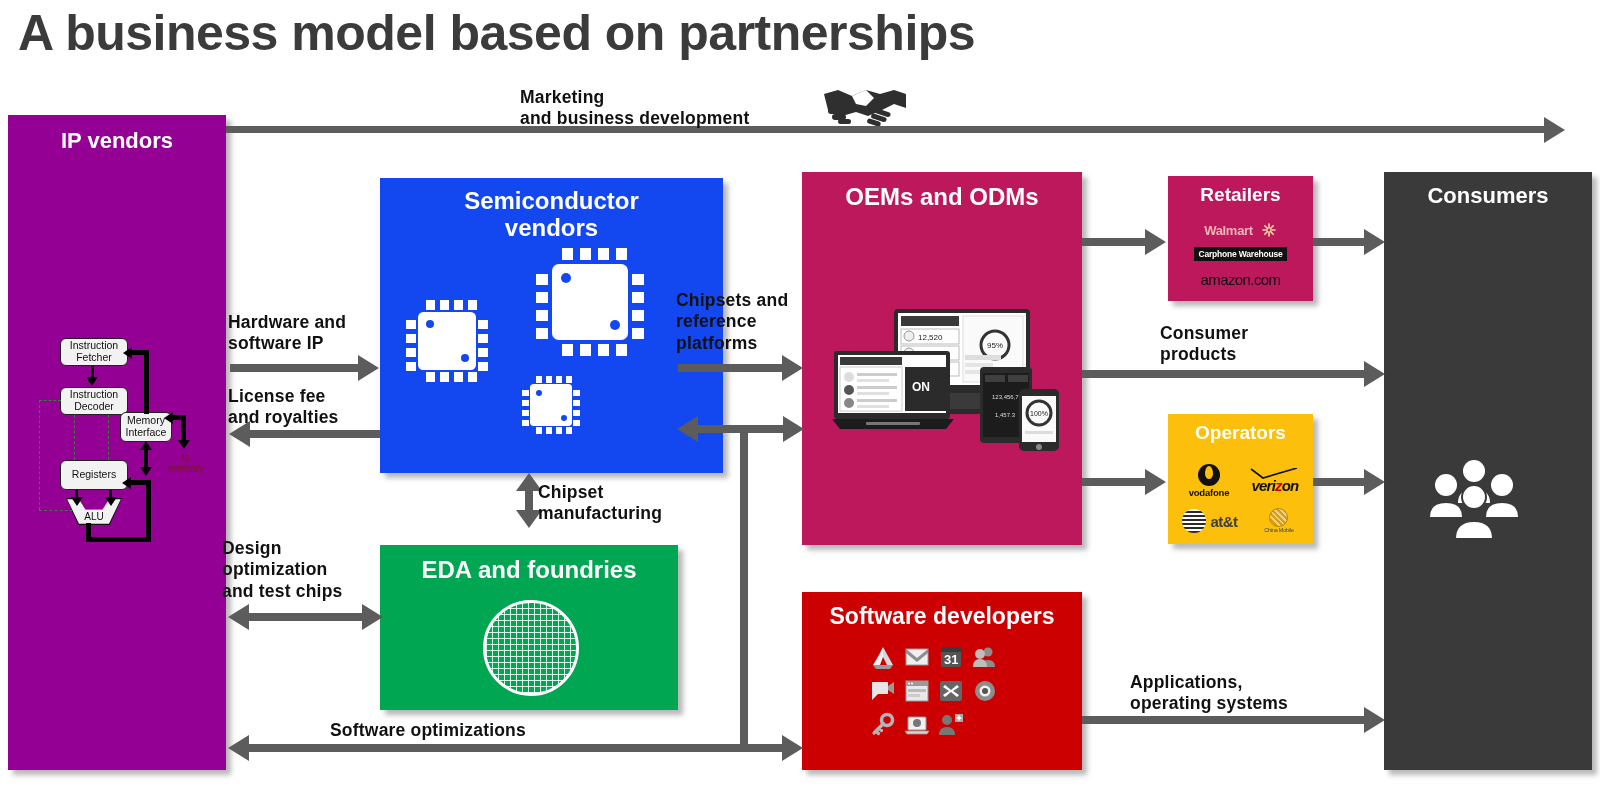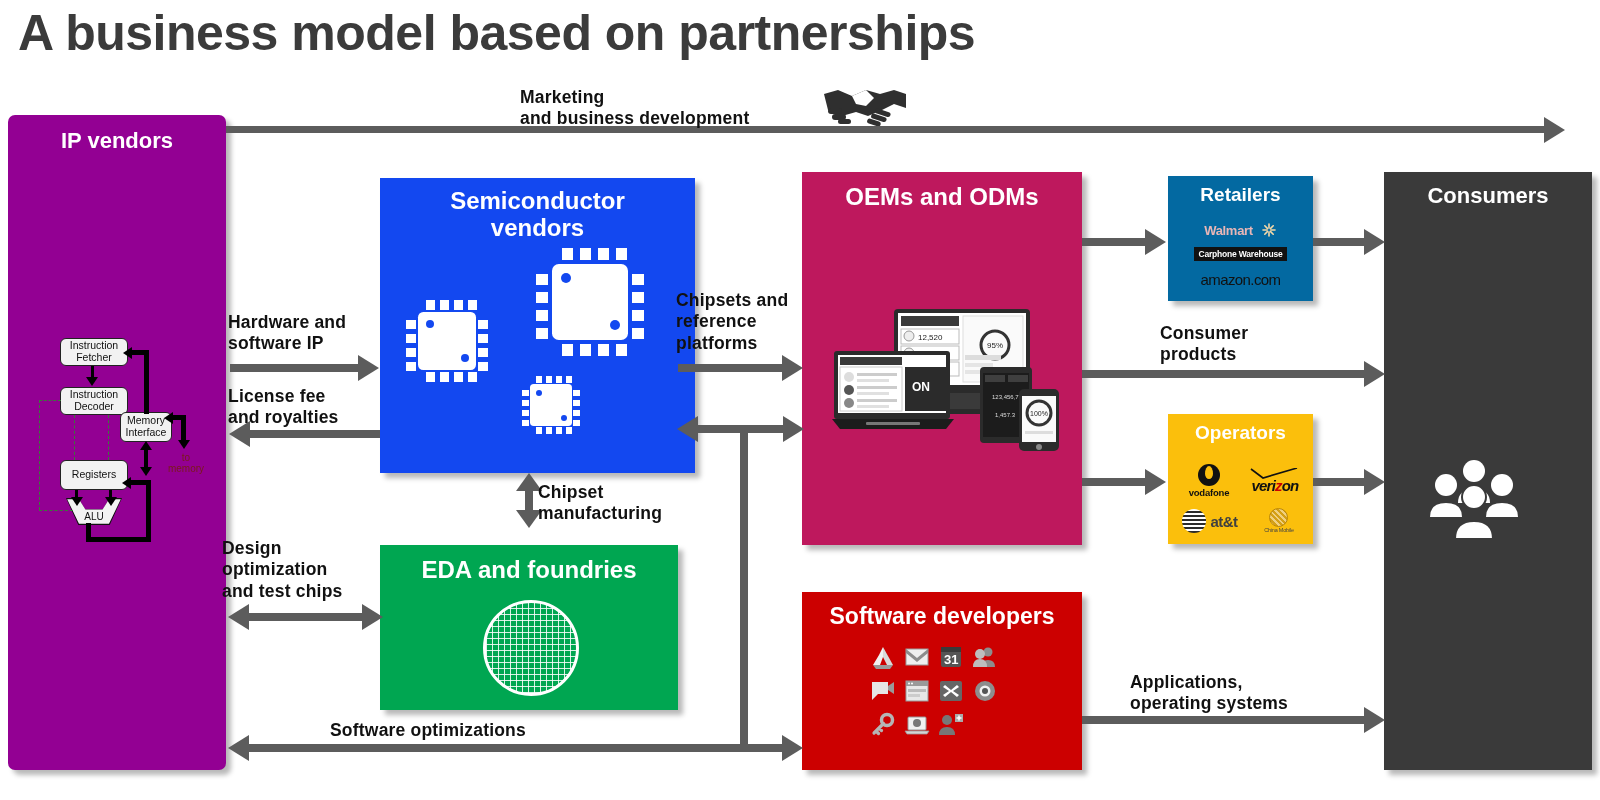--- a/index.html
+++ b/index.html
@@ -22,26 +22,26 @@
     position: absolute;
     box-shadow: 5px 5px 5px rgba(0,0,0,0.28);
   }
   .box-title {
     position: absolute; left: 0; right: 0; top: 10px;
     text-align: center; color: #ffffff; font-weight: bold;
     line-height: 1.12;
   }
 
   
-  .c-ip       { background: #930093; border-radius: 7px; }
+  .c-ip       { background: #930093; }
   .c-semi     { background: #1348f0; }
   .c-eda      { background: #00a651; }
   .c-oem      { background: #be185d; }
   .c-sw       { background: #cc0000; }
-  .c-retail   { background: #0369a1; }
+  .c-retail   { background: #be185d; }
   .c-oper     { background: #fbbf0c; }
   .c-consumer { background: #3a3a3a; }
 
   
   .lbl {
     position: absolute; color: #111; font-weight: bold;
     font-size: 17.5px; line-height: 1.22; text-align: left;
     white-space: pre-line; letter-spacing: 0.2px;
   }
 
@@ -203,21 +203,21 @@
       <div class="cpuhead d" style="left:66.5px; top:177px;"></div>
 
       <div class="cpu-dash" style="left:36px; top:95px; height:45px;"></div>
       <div class="cpu-dash" style="left:70px; top:95px; height:45px;"></div>
       <div class="cpu-dash" style="left:1px; top:80px; height:110px;"></div>
       <div class="cpu-dash-h" style="left:1px; top:80px; width:22px;"></div>
       <div class="cpu-dash-h" style="left:1px; top:190px; width:34px;"></div>
     </div>
   </div>
 
-  <div class="box c-semi" style="left:380px; top:178px; width:315px; height:295px;">
+  <div class="box c-semi" style="left:380px; top:178px; width:343px; height:295px;">
     <div class="box-title" style="font-size:24px; top:10px; white-space:pre-line;">Semiconductor
 vendors</div>
 
     <div class="chip" style="left:24px; top:120px; width:86px; height:86px;">
       <div class="chip-body" style="left:14px; top:14px; width:58px; height:58px;"></div>
       <div class="pin" style="left:22px; top:2px; width:9px; height:10px;"></div>
       <div class="pin" style="left:36px; top:2px; width:9px; height:10px;"></div>
       <div class="pin" style="left:50px; top:2px; width:9px; height:10px;"></div>
       <div class="pin" style="left:64px; top:2px; width:9px; height:10px;"></div>
       <div class="pin" style="left:22px; top:74px; width:9px; height:10px;"></div>

